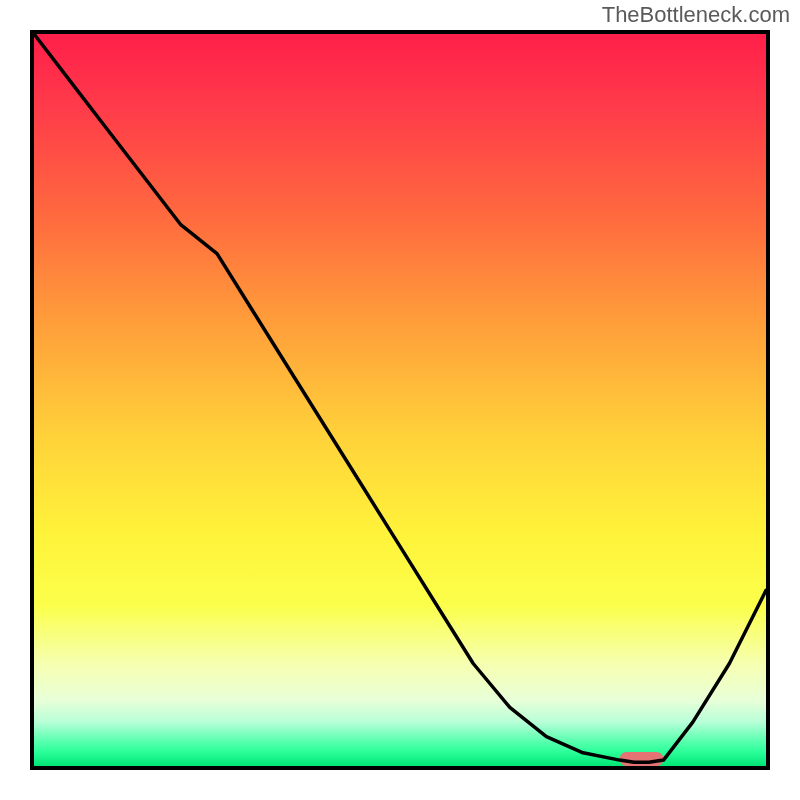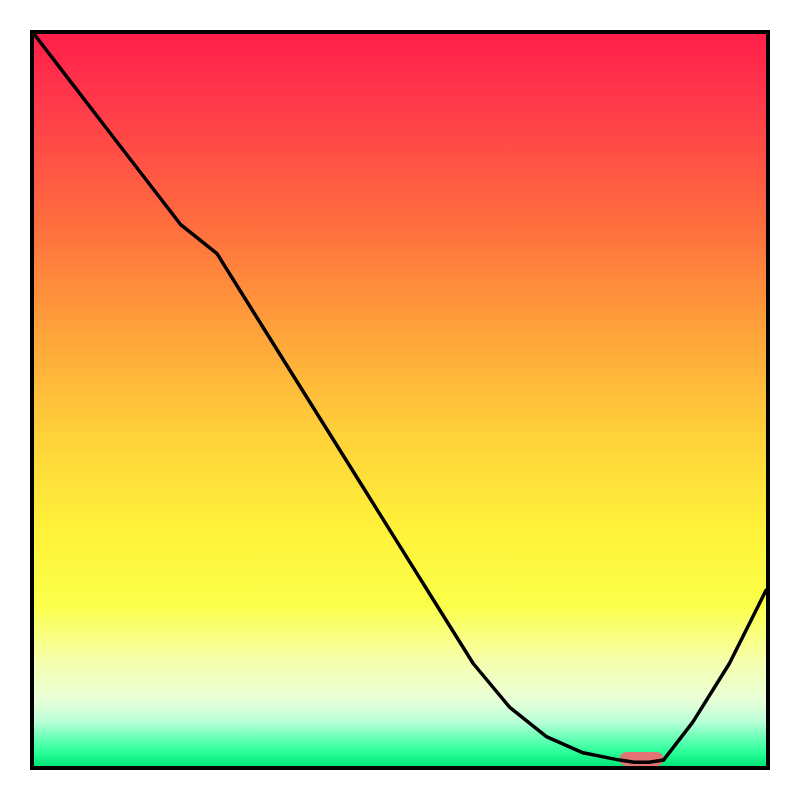--- a/index.html
+++ b/index.html
@@ -58,20 +58,21 @@
     position: absolute;
     inset: 0;
     width: 100%;
     height: 100%;
   }
 </style>
 </head>
 <body>
 
 <div class="container">
+  <div class="attribution">TheBottleneck.com</div>
 
   <div class="plot-area">
     <div class="gradient-bg"></div>
 
     <svg class="overlay" viewBox="0 0 732 732" preserveAspectRatio="none">
       <rect x="585.6" y="718" width="43.9" height="14" rx="7" ry="7" fill="#e57373"></rect>
       <path d="M0.0 0.0 L36.6 47.6 L73.2 95.2 L109.8 142.7 L146.4 190.3 L183.0 219.6 L219.6 278.2 L256.2 336.7 L292.8 395.3 L329.4 453.8 L366.0 512.4 L402.6 571.0 L439.2 629.5 L475.8 673.4 L512.4 702.7 L549.0 718.8 L585.6 726.1 L600.2 728.3 L614.9 728.3 L629.5 726.1 L658.8 688.1 L695.4 629.5 L732.0 556.3" fill="none" stroke="#000" stroke-width="3.5" stroke-linejoin="round" stroke-linecap="round"></path>
     </svg>
   </div>
 </div>

